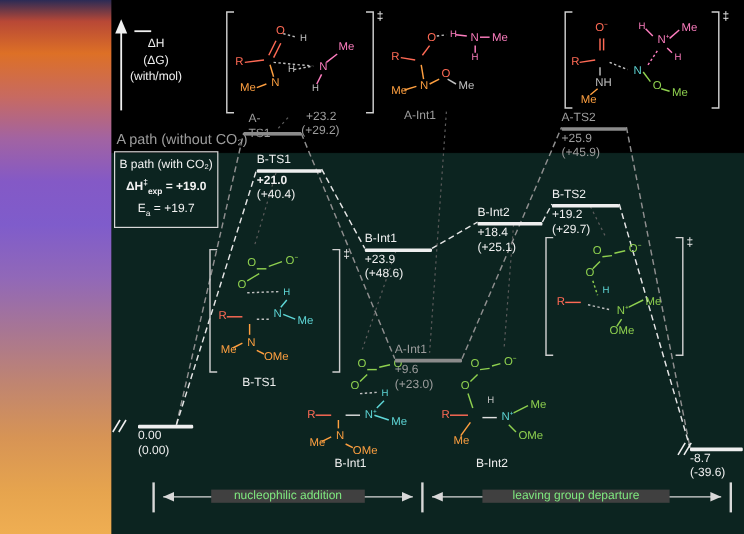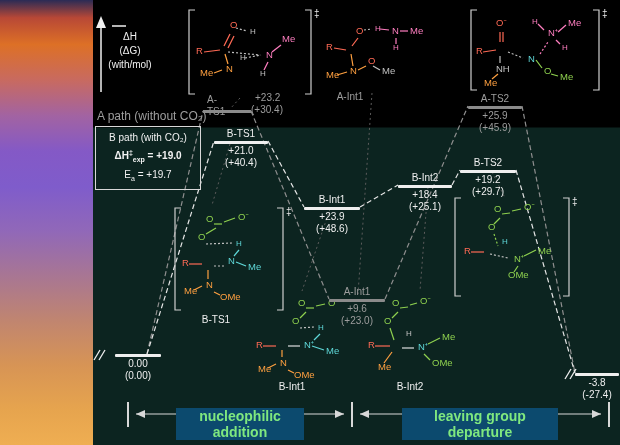--- a/index.html
+++ b/index.html
@@ -5,33 +5,33 @@
   *{margin:0;padding:0;box-sizing:border-box}
   html,body{width:620px;height:445px}
   body{position:relative;overflow:hidden;background:#000;font-family:"Liberation Sans",sans-serif;-webkit-font-smoothing:antialiased}
   .strip{position:absolute;left:0;top:0;width:93px;height:445px;
     background:linear-gradient(180deg,#2b2b55 0%,#b84836 4%,#dd7026 10%,#c86a60 18%,#a263a2 26%,#8459c6 34%,#7f5ccb 42%,#9168b8 52%,#a87693 62%,#c08570 72%,#d79455 82%,#e6a44e 92%,#efae52 100%)}
   .main{position:absolute;left:93px;top:0;width:527px;height:445px;
     background:linear-gradient(180deg,#000 0px,#000 127px,#0c2420 128px,#0c2420 100%)}
   .overlay{position:absolute;left:0;top:0;pointer-events:none}
   svg text{font-family:"Liberation Sans",sans-serif}
   .layer{position:absolute;left:0;top:0;width:620px;height:445px;pointer-events:none}
-  .level{position:absolute;display:flex;flex-direction:column;align-items:center;font-size:10px;line-height:12px;color:#efefef}
+  .level{position:absolute;display:flex;flex-direction:column;font-size:10px;line-height:12px;color:#efefef}
   .level .bar{width:100%;height:3px;background:#efefef;border-radius:1px;margin:1px 0}
   .level.gray{color:#9d9d9d}
   .level.gray .bar{background:#8b8b8b}
-  .boldv{font-weight:normal}
+  .boldv{font-weight:bold}
   .caption{position:absolute;font-size:10px;color:#efefef;text-align:center;width:60px}
   .caption.gray{color:#9d9d9d}
   .axis-labels{position:absolute;left:104px;top:30px;width:52px;color:#f0f0f0;font-size:10px;line-height:14px;text-align:center}
   .a-path-label{position:absolute;left:97px;top:109px;color:#9d9d9d;font-size:12px}
-  .b-box{position:absolute;left:95px;top:126px;width:106px;border:1px solid #d8d8d8;color:#f2f2f2;font-size:10px;line-height:15px;text-align:center;padding:3px 2px}
+  .b-box{position:absolute;left:95px;top:126px;width:87px;border:1px solid #d8d8d8;color:#f2f2f2;font-size:10px;line-height:15px;text-align:center;padding:3px 2px}
   .b-box sup,.b-box sub{font-size:7px}
   .b-box .boldline{font-weight:bold}
-  .region-label{position:absolute;top:408px;font-size:14px;font-weight:bold;color:#7fe87f;text-align:center;background:#0c4a6e;padding:0 2px}
+  .region-label{position:absolute;top:408px;font-size:10px;font-weight:normal;color:#7fe87f;text-align:center;background:#404040;padding:0 2px}
 </style>
 </head>
 <body>
 
 <div class="strip"></div>
 <div class="main"></div>
 
 <svg class="overlay" width="620" height="445">
   <g stroke="#8f8f8f" stroke-width="1.2" stroke-dasharray="5,3">
     <line x1="147" y1="354" x2="203" y2="111"></line>
@@ -257,21 +257,21 @@
 <div class="level" style="left:115px;top:353px;width:46px">
   <div class="bar"></div>
   <span>0.00</span>
   <span>(0.00)</span>
 </div>
 
 <div class="gray" style="position:absolute;left:203px;top:94px;font-size:10px;line-height:12px;color:#9d9d9d">
   <span style="position:absolute;left:4px;top:0">A-TS1</span>
   <div style="position:absolute;left:0;top:16px;width:48px;height:3px;background:#8b8b8b"></div>
   <span style="position:absolute;left:52px;top:-2px">+23.2</span>
-  <span style="position:absolute;left:48px;top:10px">(+30.4)</span>
+  <span style="position:absolute;left:48px;top:10px">(+29.2)</span>
 </div>
 
 <div class="level" style="left:214px;top:128px;width:54px">
   <span>B-TS1</span>
   <div class="bar"></div>
   <span class="boldv">+21.0</span>
   <span>(+40.4)</span>
 </div>
 
 <div class="level" style="left:304px;top:194px;width:56px">
@@ -304,22 +304,22 @@
 
 <div class="level gray" style="left:468px;top:93px;width:54px">
   <span>A-TS2</span>
   <div class="bar"></div>
   <span>+25.9</span>
   <span>(+45.9)</span>
 </div>
 
 <div class="level" style="left:575px;top:372px;width:44px">
   <div class="bar"></div>
-  <span>-3.8</span>
-  <span>(-27.4)</span>
+  <span>-8.7</span>
+  <span>(-39.6)</span>
 </div>
 
 <div class="caption gray" style="left:320px;top:91px">A-Int1</div>
 <div class="caption" style="left:186px;top:314px">B-TS1</div>
 <div class="caption" style="left:262px;top:381px">B-Int1</div>
 <div class="caption" style="left:380px;top:381px">B-Int2</div>
 
 <div class="region-label" style="left:176px;width:128px">nucleophilic addition</div>
 <div class="region-label" style="left:402px;width:156px">leaving group departure</div>
 

